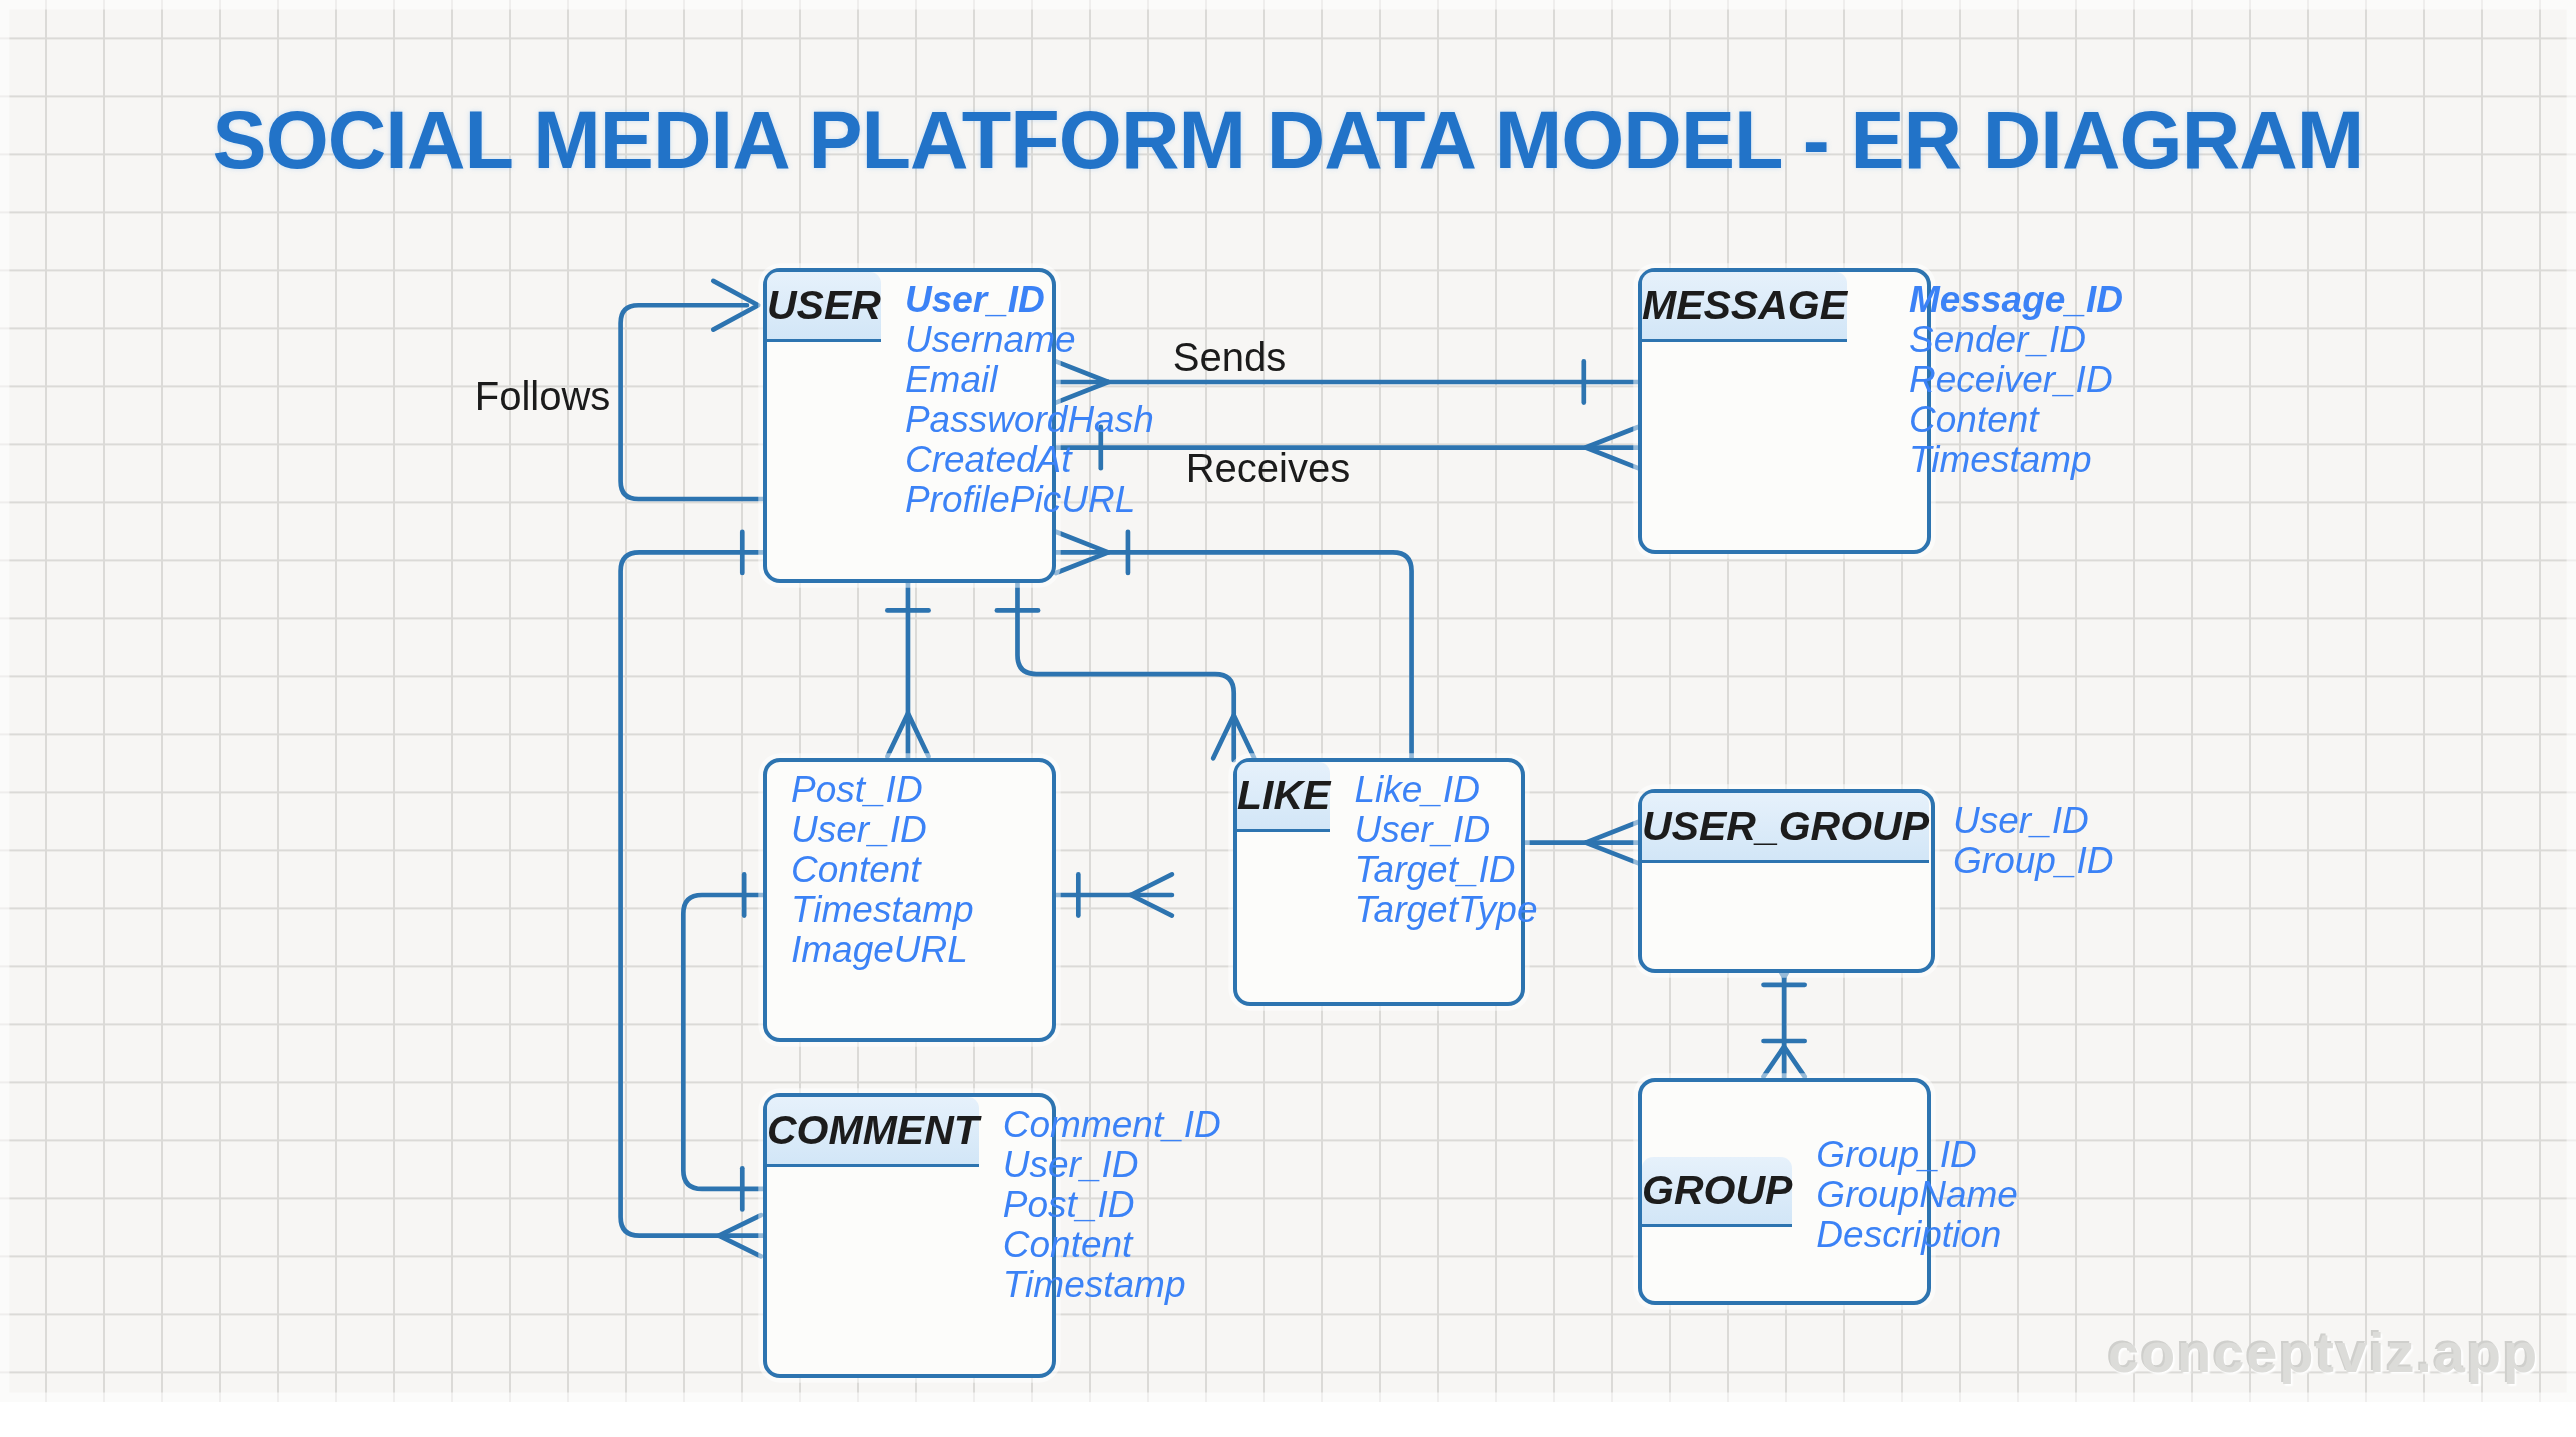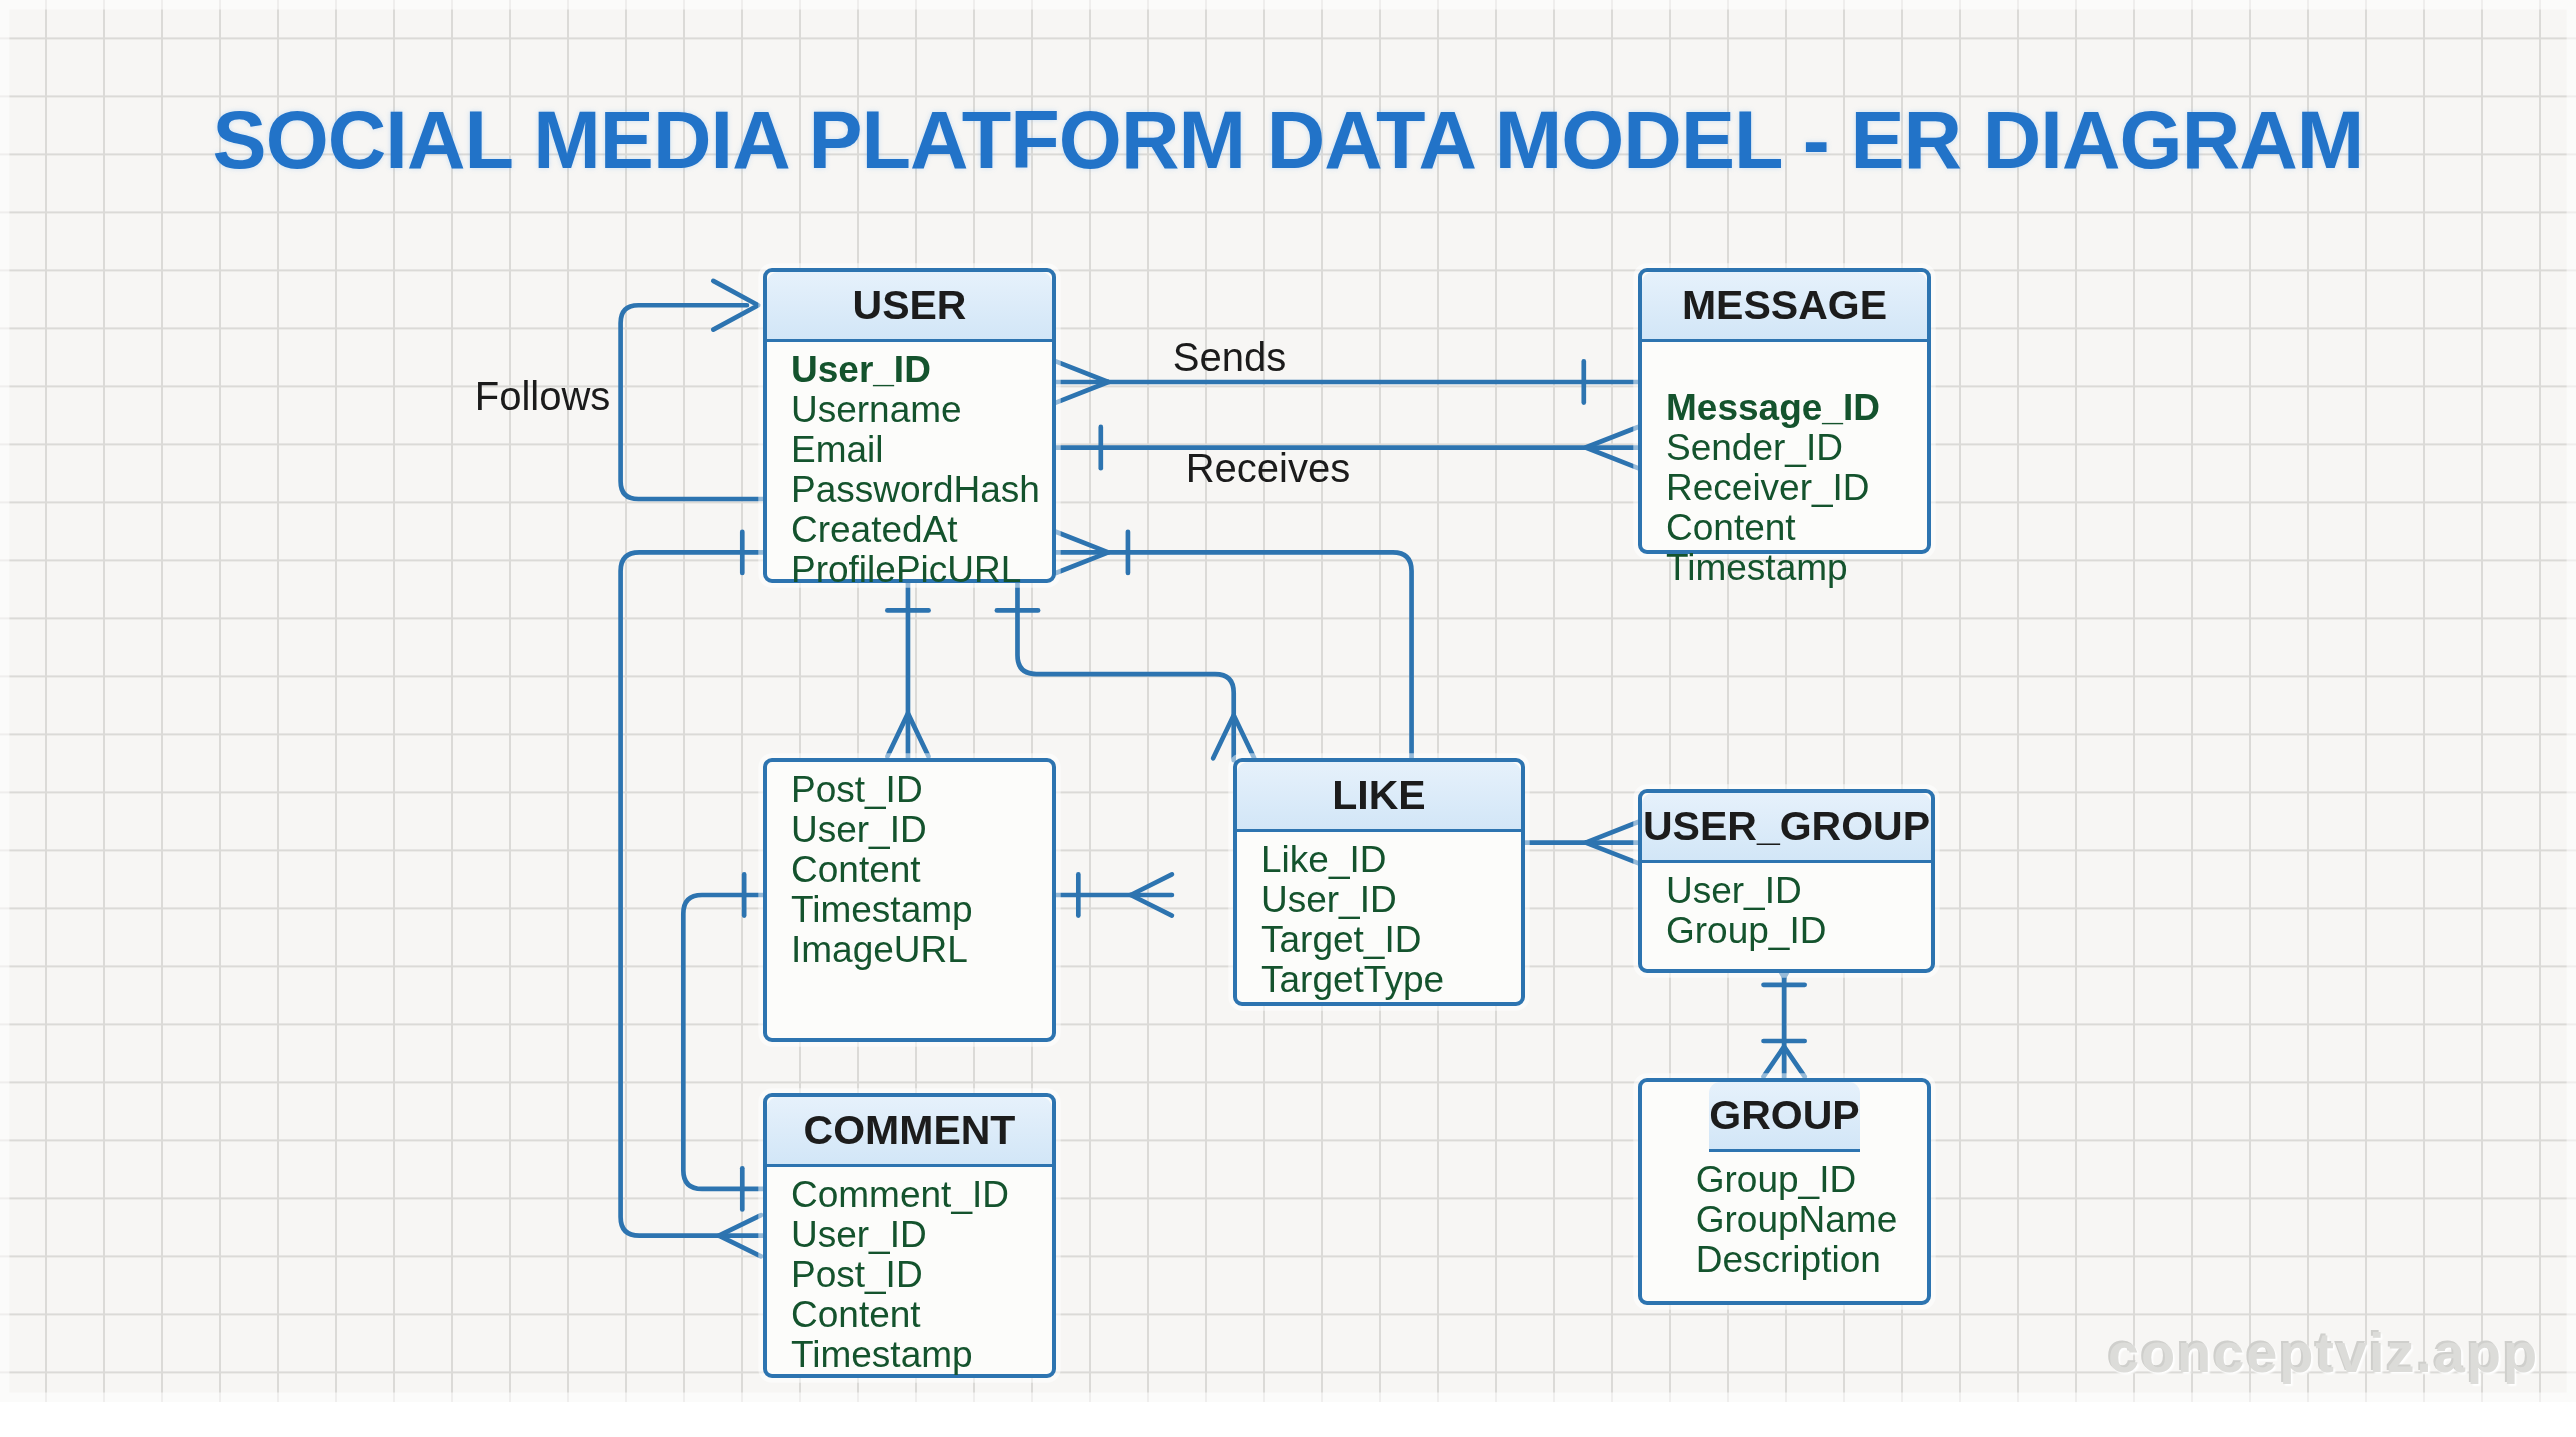--- a/index.html
+++ b/index.html
@@ -20,36 +20,37 @@
     position:absolute;left:0;right:0;top:94px;
     text-align:center;
     font-size:81px;font-weight:bold;letter-spacing:-0.9px;
     color:#2273c8;
     text-shadow:0 0 5.6px rgba(120,180,240,.35);
   }
   svg.wires{position:absolute;left:0;top:0;z-index:1;}
   svg.wires path{fill:none;stroke:#2d74b0;stroke-width:5;stroke-linecap:round;stroke-linejoin:round;}
   .entity{
     position:absolute;z-index:2;
-    border:4.7px solid #2d74b0;border-radius:9px;
+    border:4.7px solid #2d74b0;border-radius:17px;
     background:#fcfcfa;
     box-shadow:0 0 0 4.7px rgba(255,255,255,.5);
-    display:flex;flex-direction:column;
+    display:flex;flex-direction:row;
     box-sizing:border-box;
+    font-style:italic;
   }
   .entity-header{
     height:67px;flex:0 0 auto;
     background:linear-gradient(#e6f1fb,#d2e6f7);
     border-bottom:3.7px solid #2d74b0;
     border-radius:11.2px 11.2px 0 0;
     display:flex;align-items:center;justify-content:center;
     font-size:41px;font-weight:bold;color:#1c1c1c;
   }
   .entity-fields{flex:1 1 auto;padding:7.5px 0 0 24px;}
-  .field{font-size:37px;line-height:40px;color:#14532d;}
+  .field{font-size:37px;line-height:40px;color:#3b82f6;}
   .field.bold{font-weight:bold;}
   .rel-label{
     position:absolute;z-index:3;
     font-size:40px;color:#1b1b1b;text-align:center;
   }
   .watermark{
     position:absolute;right:37px;bottom:17px;z-index:3;
     font-size:56px;font-weight:bold;letter-spacing:1.9px;
     color:#dcdcd9;
     text-shadow:-1.9px -1.9px 0 #cfcfcc, 1.9px 1.9px 1.9px #ffffff;

